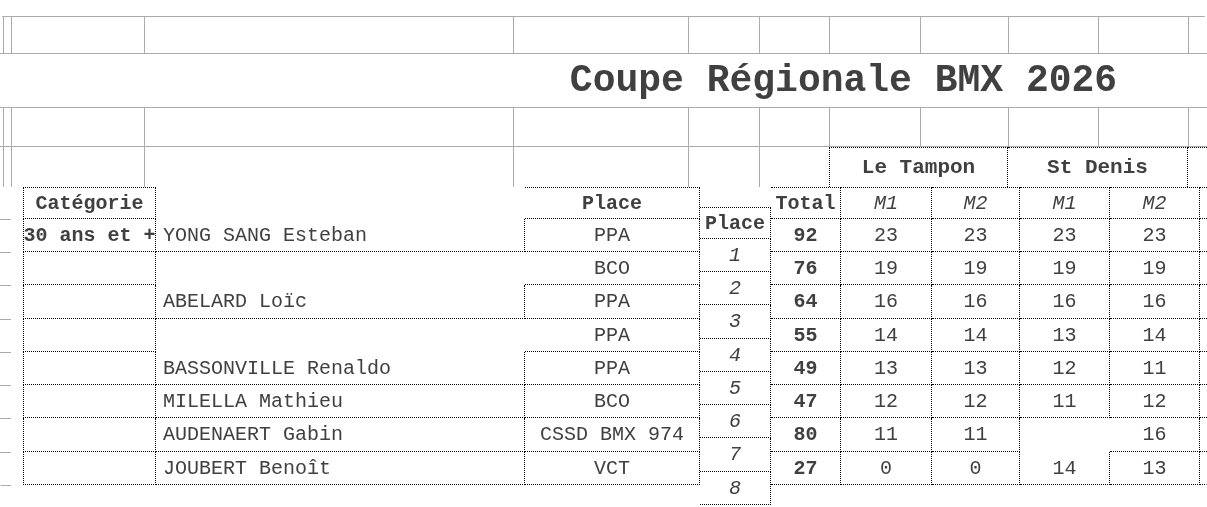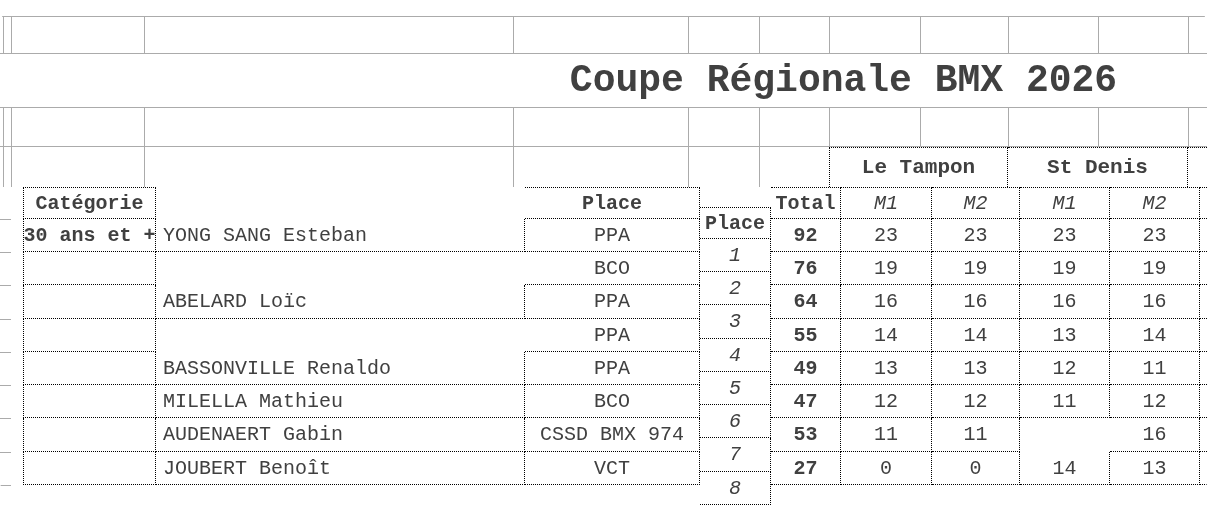--- a/index.html
+++ b/index.html
@@ -140,21 +140,21 @@
     <div class="cell c7">11</div>
     <div class="cell c8">12</div>
     <div class="cell c9"></div>
   </div>
 
   <div class="row" style="top:418px;height:34px;text-align:center;">
     <div class="cell c0"></div>
     <div class="cell c1">AUDENAERT Gabin</div>
     <div class="cell c2">CSSD BMX 974</div>
     <div class="cell c3 italic">7</div>
-    <div class="cell c4 bold">53</div>
+    <div class="cell c4 bold">80</div>
     <div class="cell c5">11</div>
     <div class="cell c6">11</div>
     <div class="cell c8">16</div>
     <div class="cell c9"></div>
   </div>
 
   <div class="row" style="top:452px;height:33px;text-align:right;">
     <div class="cell c0"></div>
     <div class="cell c1">JOUBERT Benoît</div>
     <div class="cell c2">VCT</div>

